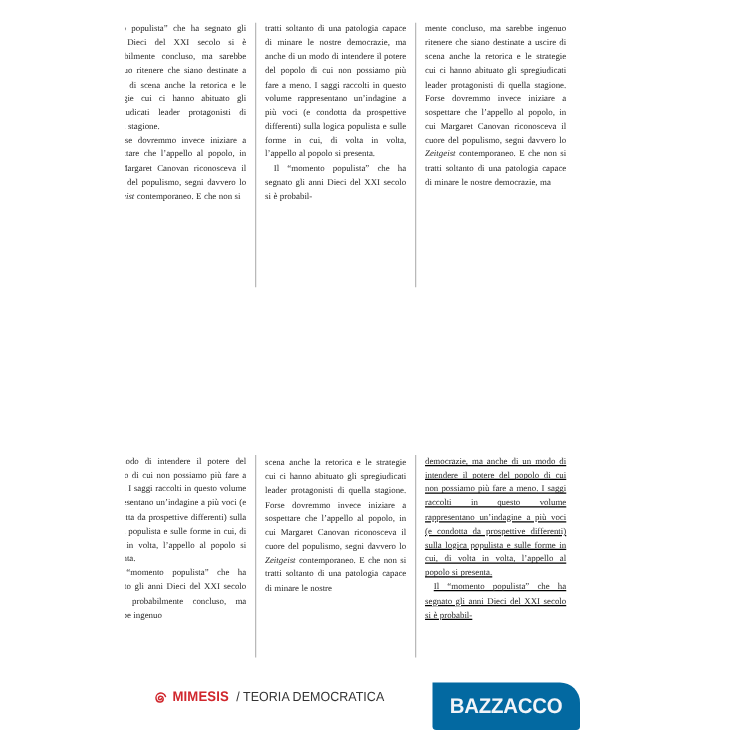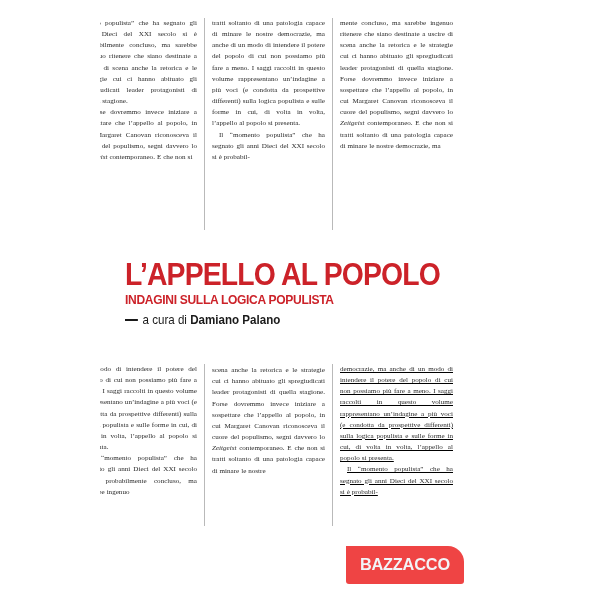--- a/index.html
+++ b/index.html
@@ -173,21 +173,21 @@
     transform: scaleX(0.94);
     transform-origin: left center;
   }
 
   #bazzacco-badge {
     position: absolute;
     left: 246px;
     top: 0px;
     width: 118px;
     height: 38px;
-    background: #ef4444;
+    background: #0369a1;
     border-radius: 0 16px 3px 3px;
     display: flex;
     align-items: center;
     justify-content: center;
   }
   #bazzacco-text {
     font-family: "Liberation Sans Narrow", "Liberation Sans", sans-serif;
     font-weight: bold;
     font-size: 17px;
     letter-spacing: -0.2px;
@@ -215,29 +215,20 @@
       </div>
         </div>
       <div class="col">
           <div class="inner">
         <p>mente concluso, ma sarebbe ingenuo ritenere che siano destinate a uscire di scena anche la retorica e le strategie cui ci hanno abituato gli spregiudicati leader protagonisti di quella stagione. Forse dovremmo invece iniziare a sospettare che l’appello al popolo, in cui Margaret Canovan riconosceva il cuore del populismo, segni davvero lo <i>Zeitgeist</i> contemporaneo. E che non si tratti soltanto di una patologia capace di minare le nostre democrazie, ma</p>
       </div>
         </div>
     </div>
   </div>
 
-  <div id="title-area">
-    <h1 id="main-title">L’APPELLO AL POPOLO</h1>
-    <h2 id="subtitle">INDAGINI SULLA LOGICA POPULISTA</h2>
-    <div id="editor-line">
-      <span id="editor-dash"></span>
-      <span id="editor-prefix">a cura di</span>
-      <span id="editor-name">Damiano Palano</span>
-    </div>
-  </div>
 
   <div class="textblock" id="block-bottom">
     <div class="cols">
       <div class="col">
           <div class="inner">
         <p>un modo di intendere il potere del popolo di cui non possiamo più fare a meno. I saggi raccolti in questo volume rappresentano un’indagine a più voci (e condotta da prospettive differenti) sulla logica populista e sulle forme in cui, di volta in volta, l’appello al popolo si presenta.</p>
         <p class="ind">Il “momento populista” che ha segnato gli anni Dieci del XXI secolo si è probabilmente concluso, ma sarebbe ingenuo</p>
       </div>
         </div>
       <div class="col">
@@ -248,18 +239,25 @@
       <div class="col">
           <div class="inner">
         <p>democrazie, ma anche di un modo di intendere il potere del popolo di cui non possiamo più fare a meno. I saggi raccolti in questo volume rappresentano un’indagine a più voci (e condotta da prospettive differenti) sulla logica populista e sulle forme in cui, di volta in volta, l’appello al popolo si presenta.</p>
         <p class="ind">Il “momento populista” che ha segnato gli anni Dieci del XXI secolo si è probabil-</p>
       </div>
         </div>
     </div>
   </div>
 
   <div id="footer">
+    <div id="imprint">
+      <svg id="mimesis-mark" viewBox="0 0 24 24">
+        <path d="M20.5 9.2c-1.6-4.4-6.3-6.9-10.7-5.6C5.6 4.8 3 9.3 4.1 13.6c.9 3.5 4.4 5.7 7.9 5 2.9-.6 4.8-3.4 4.3-6.3-.4-2.4-2.7-4-5.1-3.6-1.9.3-3.2 2.1-2.9 4 .2 1.5 1.6 2.5 3.1 2.3 1.2-.2 2-1.3 1.8-2.5" fill="none" stroke="#d0272d" stroke-width="2.6" stroke-linecap="round"></path>
+      </svg>
+      <span id="mimesis-name">MIMESIS</span>
+      <span id="imprint-series">/ TEORIA DEMOCRATICA</span>
+    </div>
     <div id="bazzacco-badge">
       <span id="bazzacco-text">BAZZACCO</span>
     </div>
   </div>
 
 </div>
 
 </body></html>

